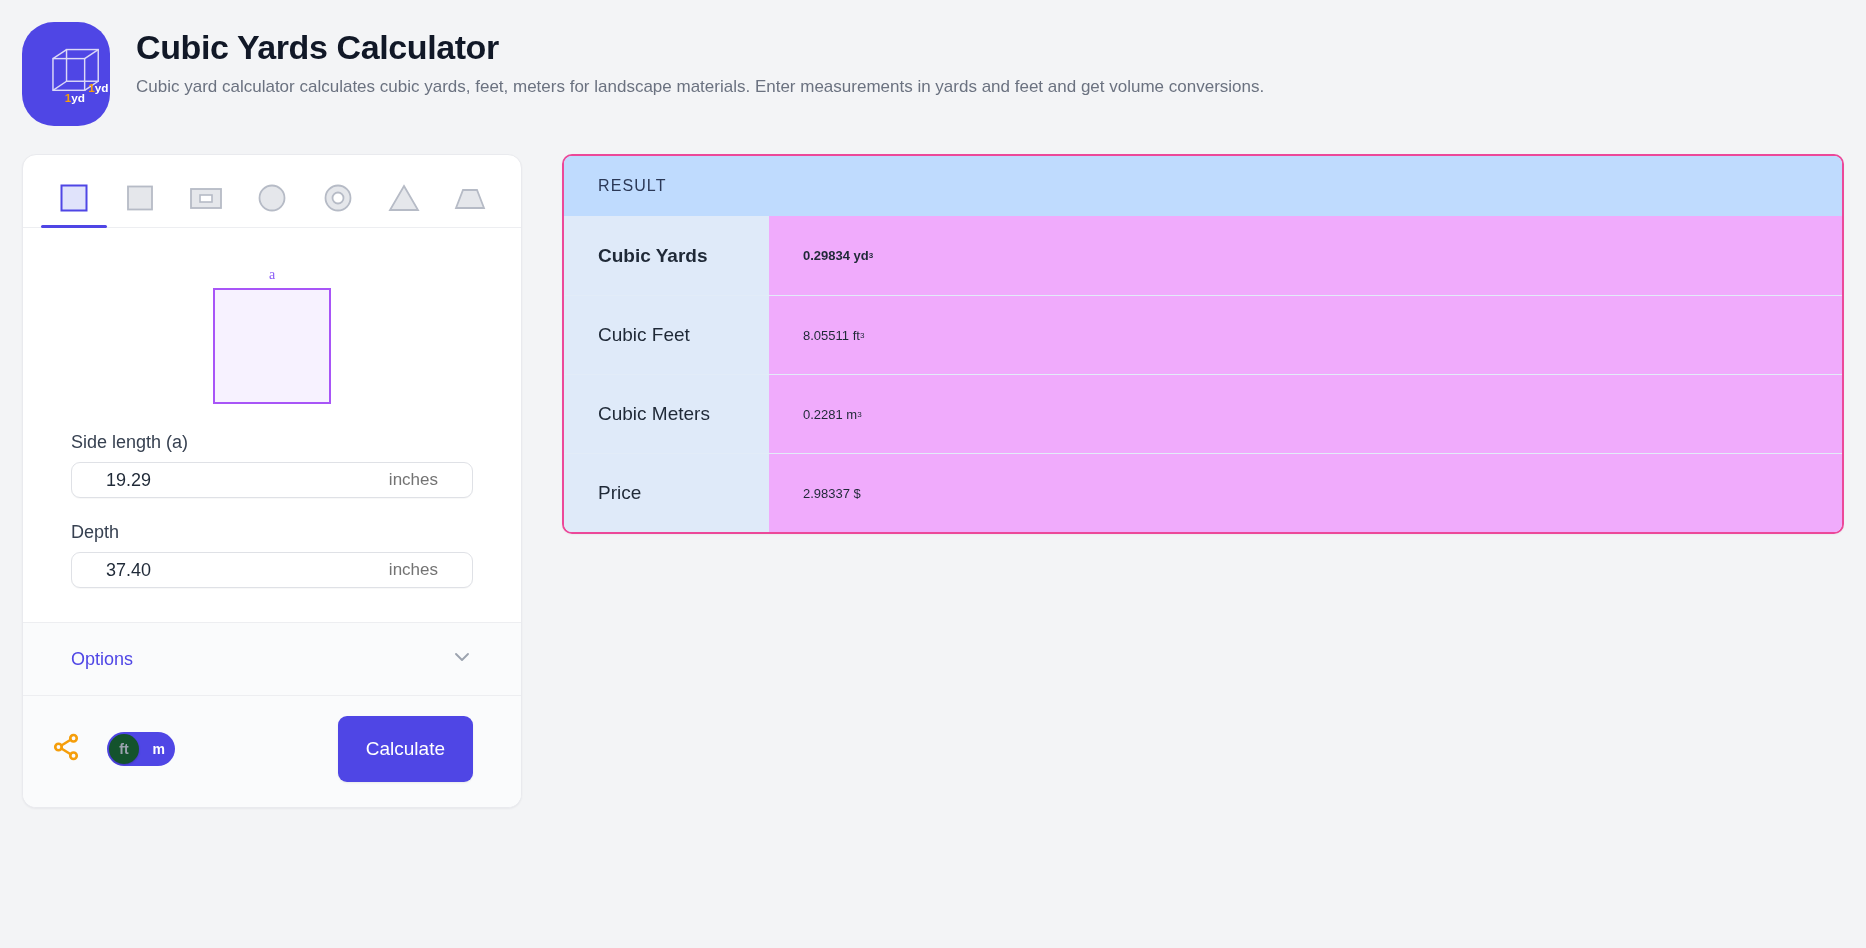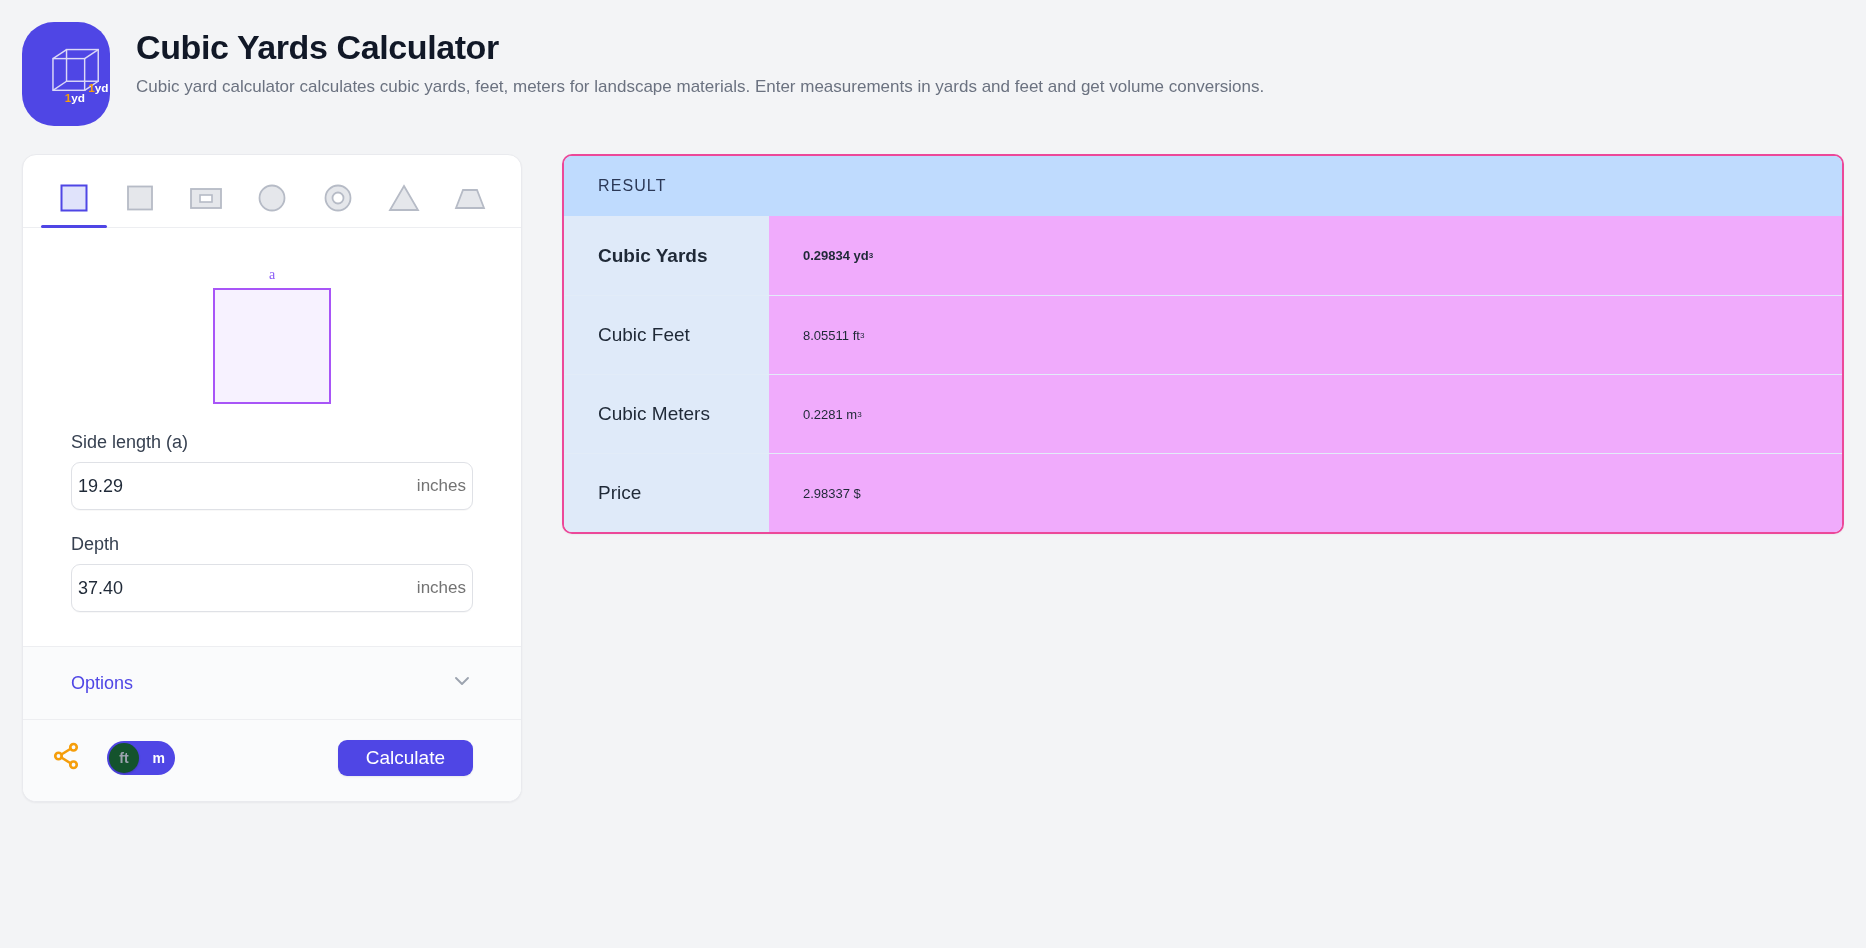--- a/index.html
+++ b/index.html
@@ -69,22 +69,22 @@
     border: 2px solid #a855f7; background: #f7f2ff; margin: 0 auto;
   }
 
   .fields { padding: 4px 48px 34px 48px; }
   .field-label {
     font-size: 18px; color: #374151; margin-bottom: 9px; margin-top: 24px;
   }
   .field-label:first-child { margin-top: 0; }
   .input-row {
     display: flex; align-items: center;
-    border: 1px solid #dfe1e6; border-radius: 9px; height: 48px;
-    background: #fff; padding: 0 6px;
+    border: 1px solid #dfe1e6; border-radius: 9px; height: 36px;
+    background: #fff; padding: 0 34px;
     box-shadow: 0 1px 1px rgba(16,24,40,.03);
   }
   .input-row input {
     flex: 1; border: none; outline: none; font-size: 18px;
     color: #1f2937; font-family: "Liberation Sans", sans-serif;
     background: transparent; min-width: 0;
   }
   .unit-suffix { font-size: 17px; color: #737373; padding-left: 10px; }
 
   .options-row {
@@ -112,21 +112,21 @@
     box-shadow: 0 1px 2px rgba(0,0,0,.22);
     display: flex; align-items: center; justify-content: center;
     font-size: 14px; font-weight: bold; color: #9ca3af;
   }
   .unit-toggle .alt {
     position: absolute; right: 10px; font-size: 14px; font-weight: bold;
     color: #ffffff;
   }
   .calc-btn {
     margin-left: auto; background: #4f46e5; color: #fff; border: none;
-    border-radius: 9px; height: 36px; padding: 0 28px;
+    border-radius: 9px; height: 66px; padding: 0 28px;
     font-size: 19px; cursor: pointer;
     font-family: "Liberation Sans", sans-serif;
     box-shadow: 0 1px 2px rgba(16,24,40,.08);
   }
 
   
   .result-card {
     flex: 1; align-self: flex-start; border-radius: 10px; overflow: hidden;
     border: 2px solid #ec4899;
     box-shadow: 0 1px 2px rgba(16,24,40,.04);

